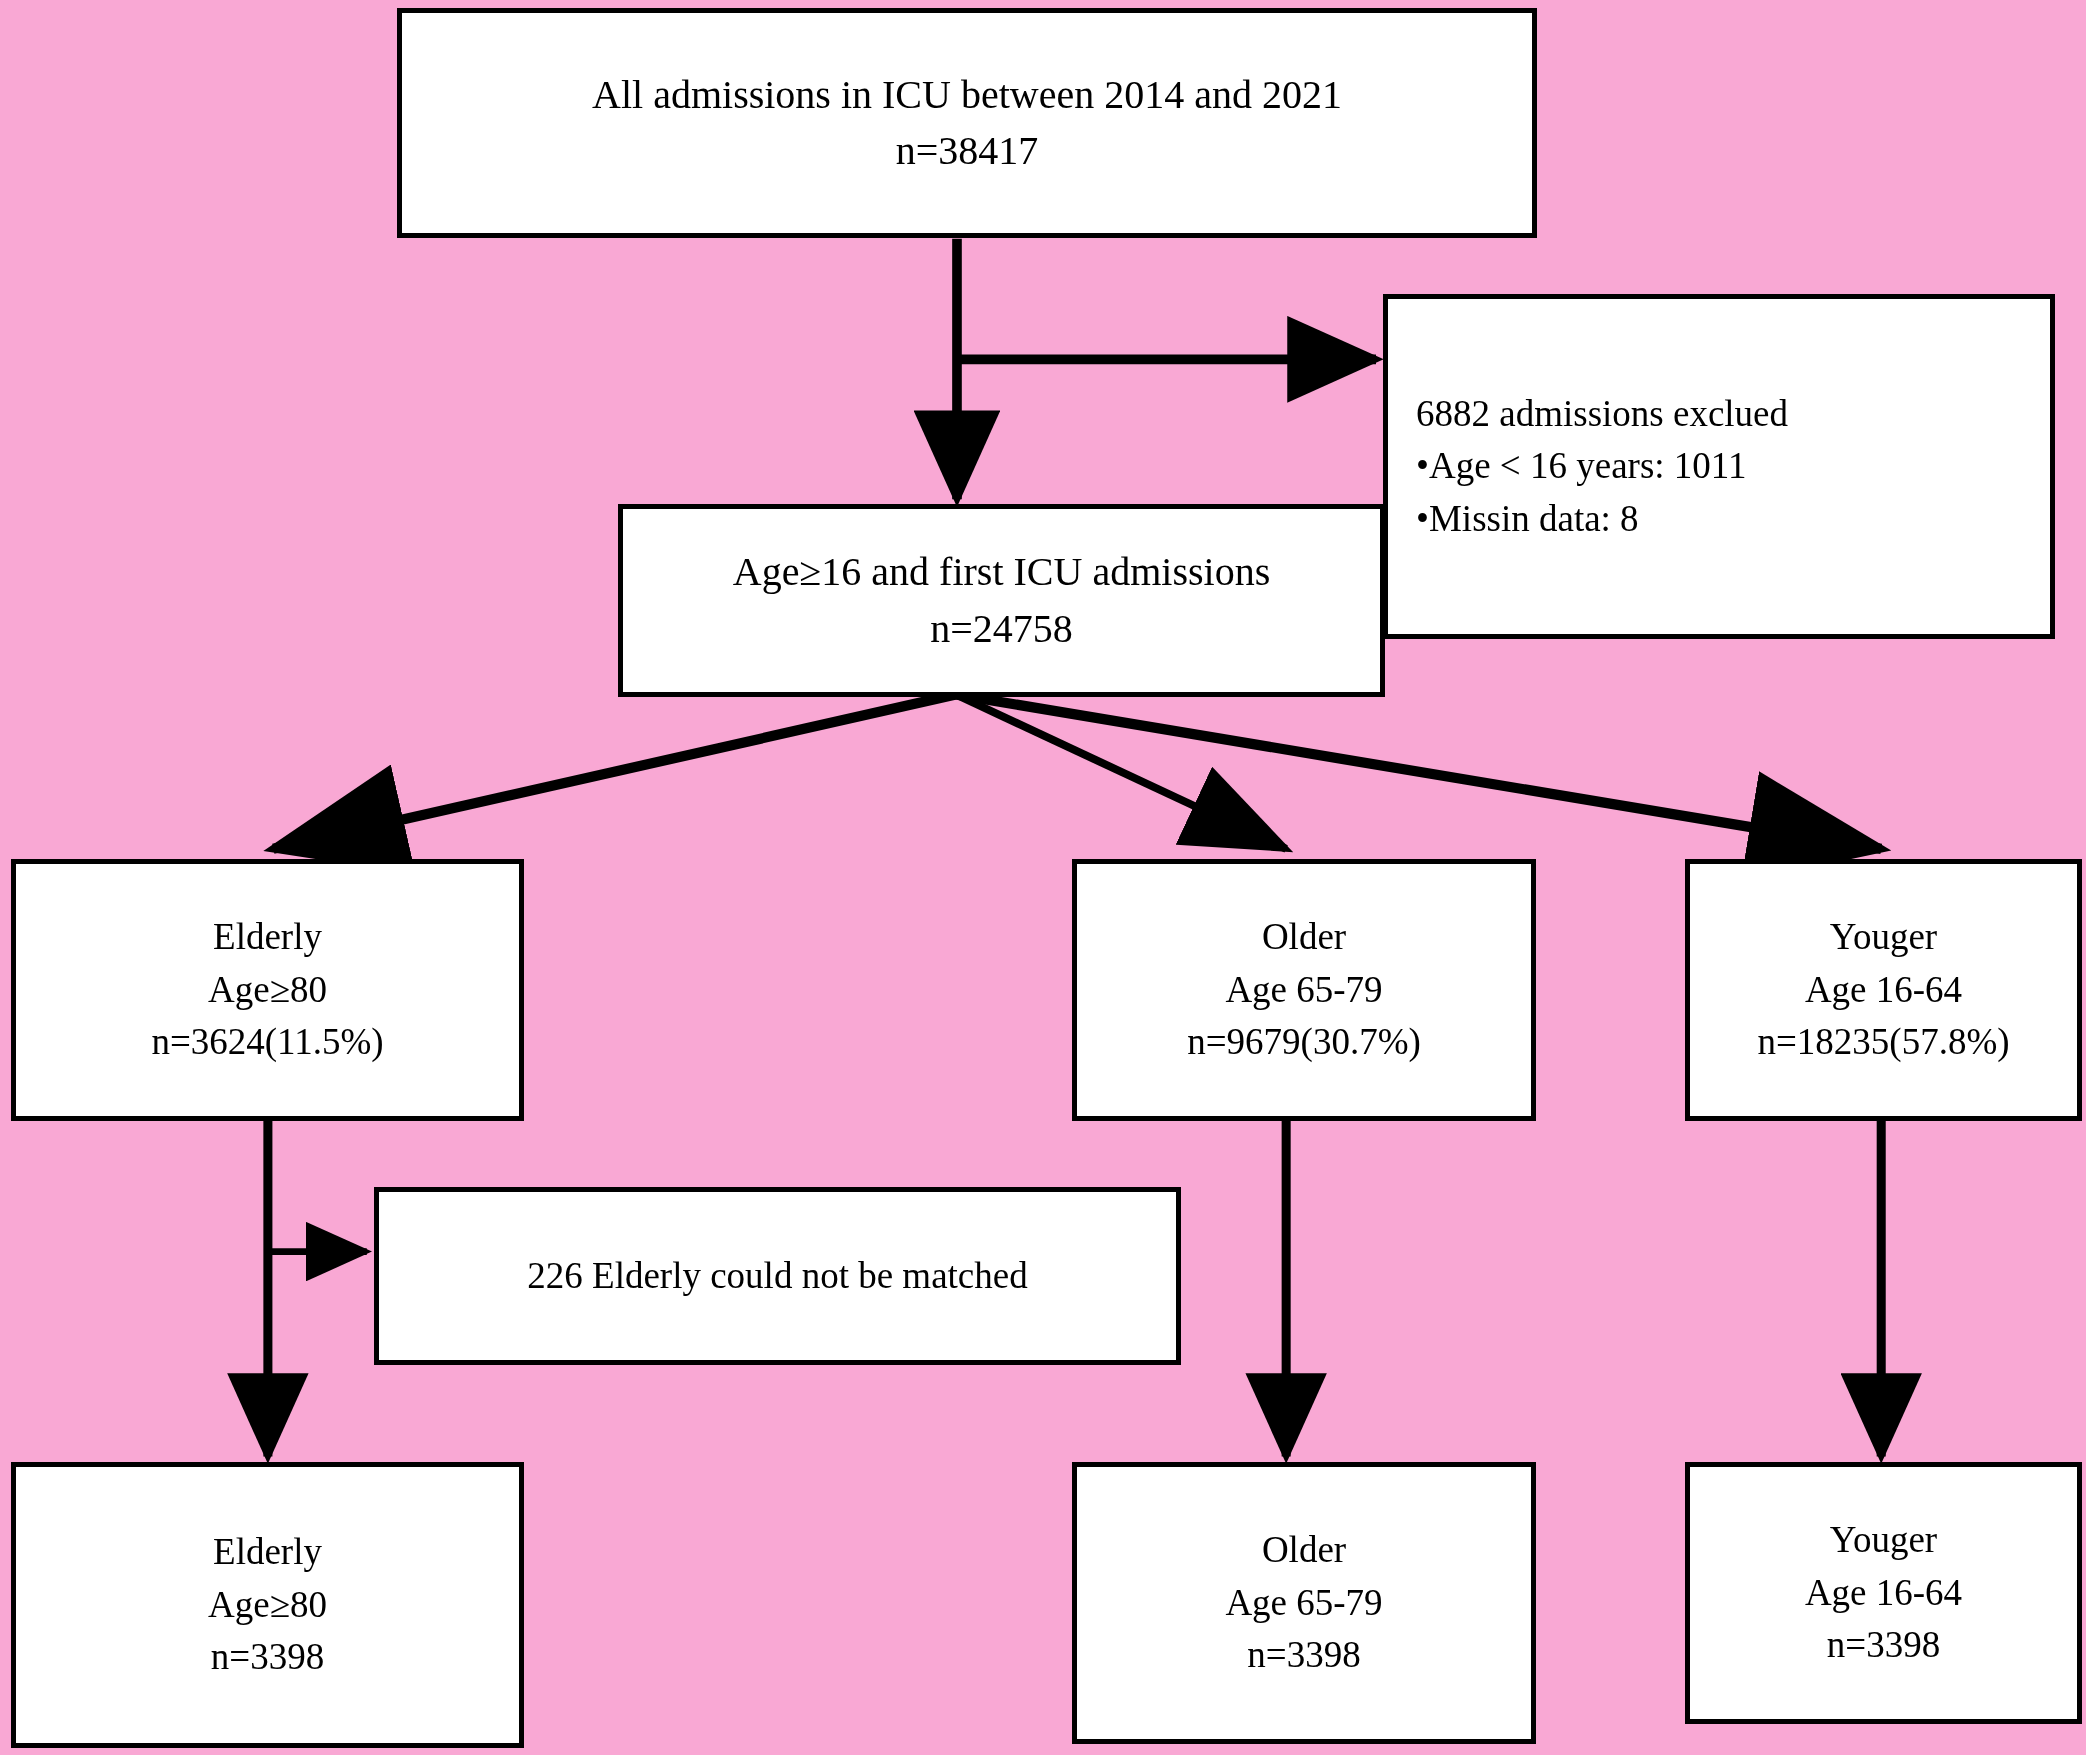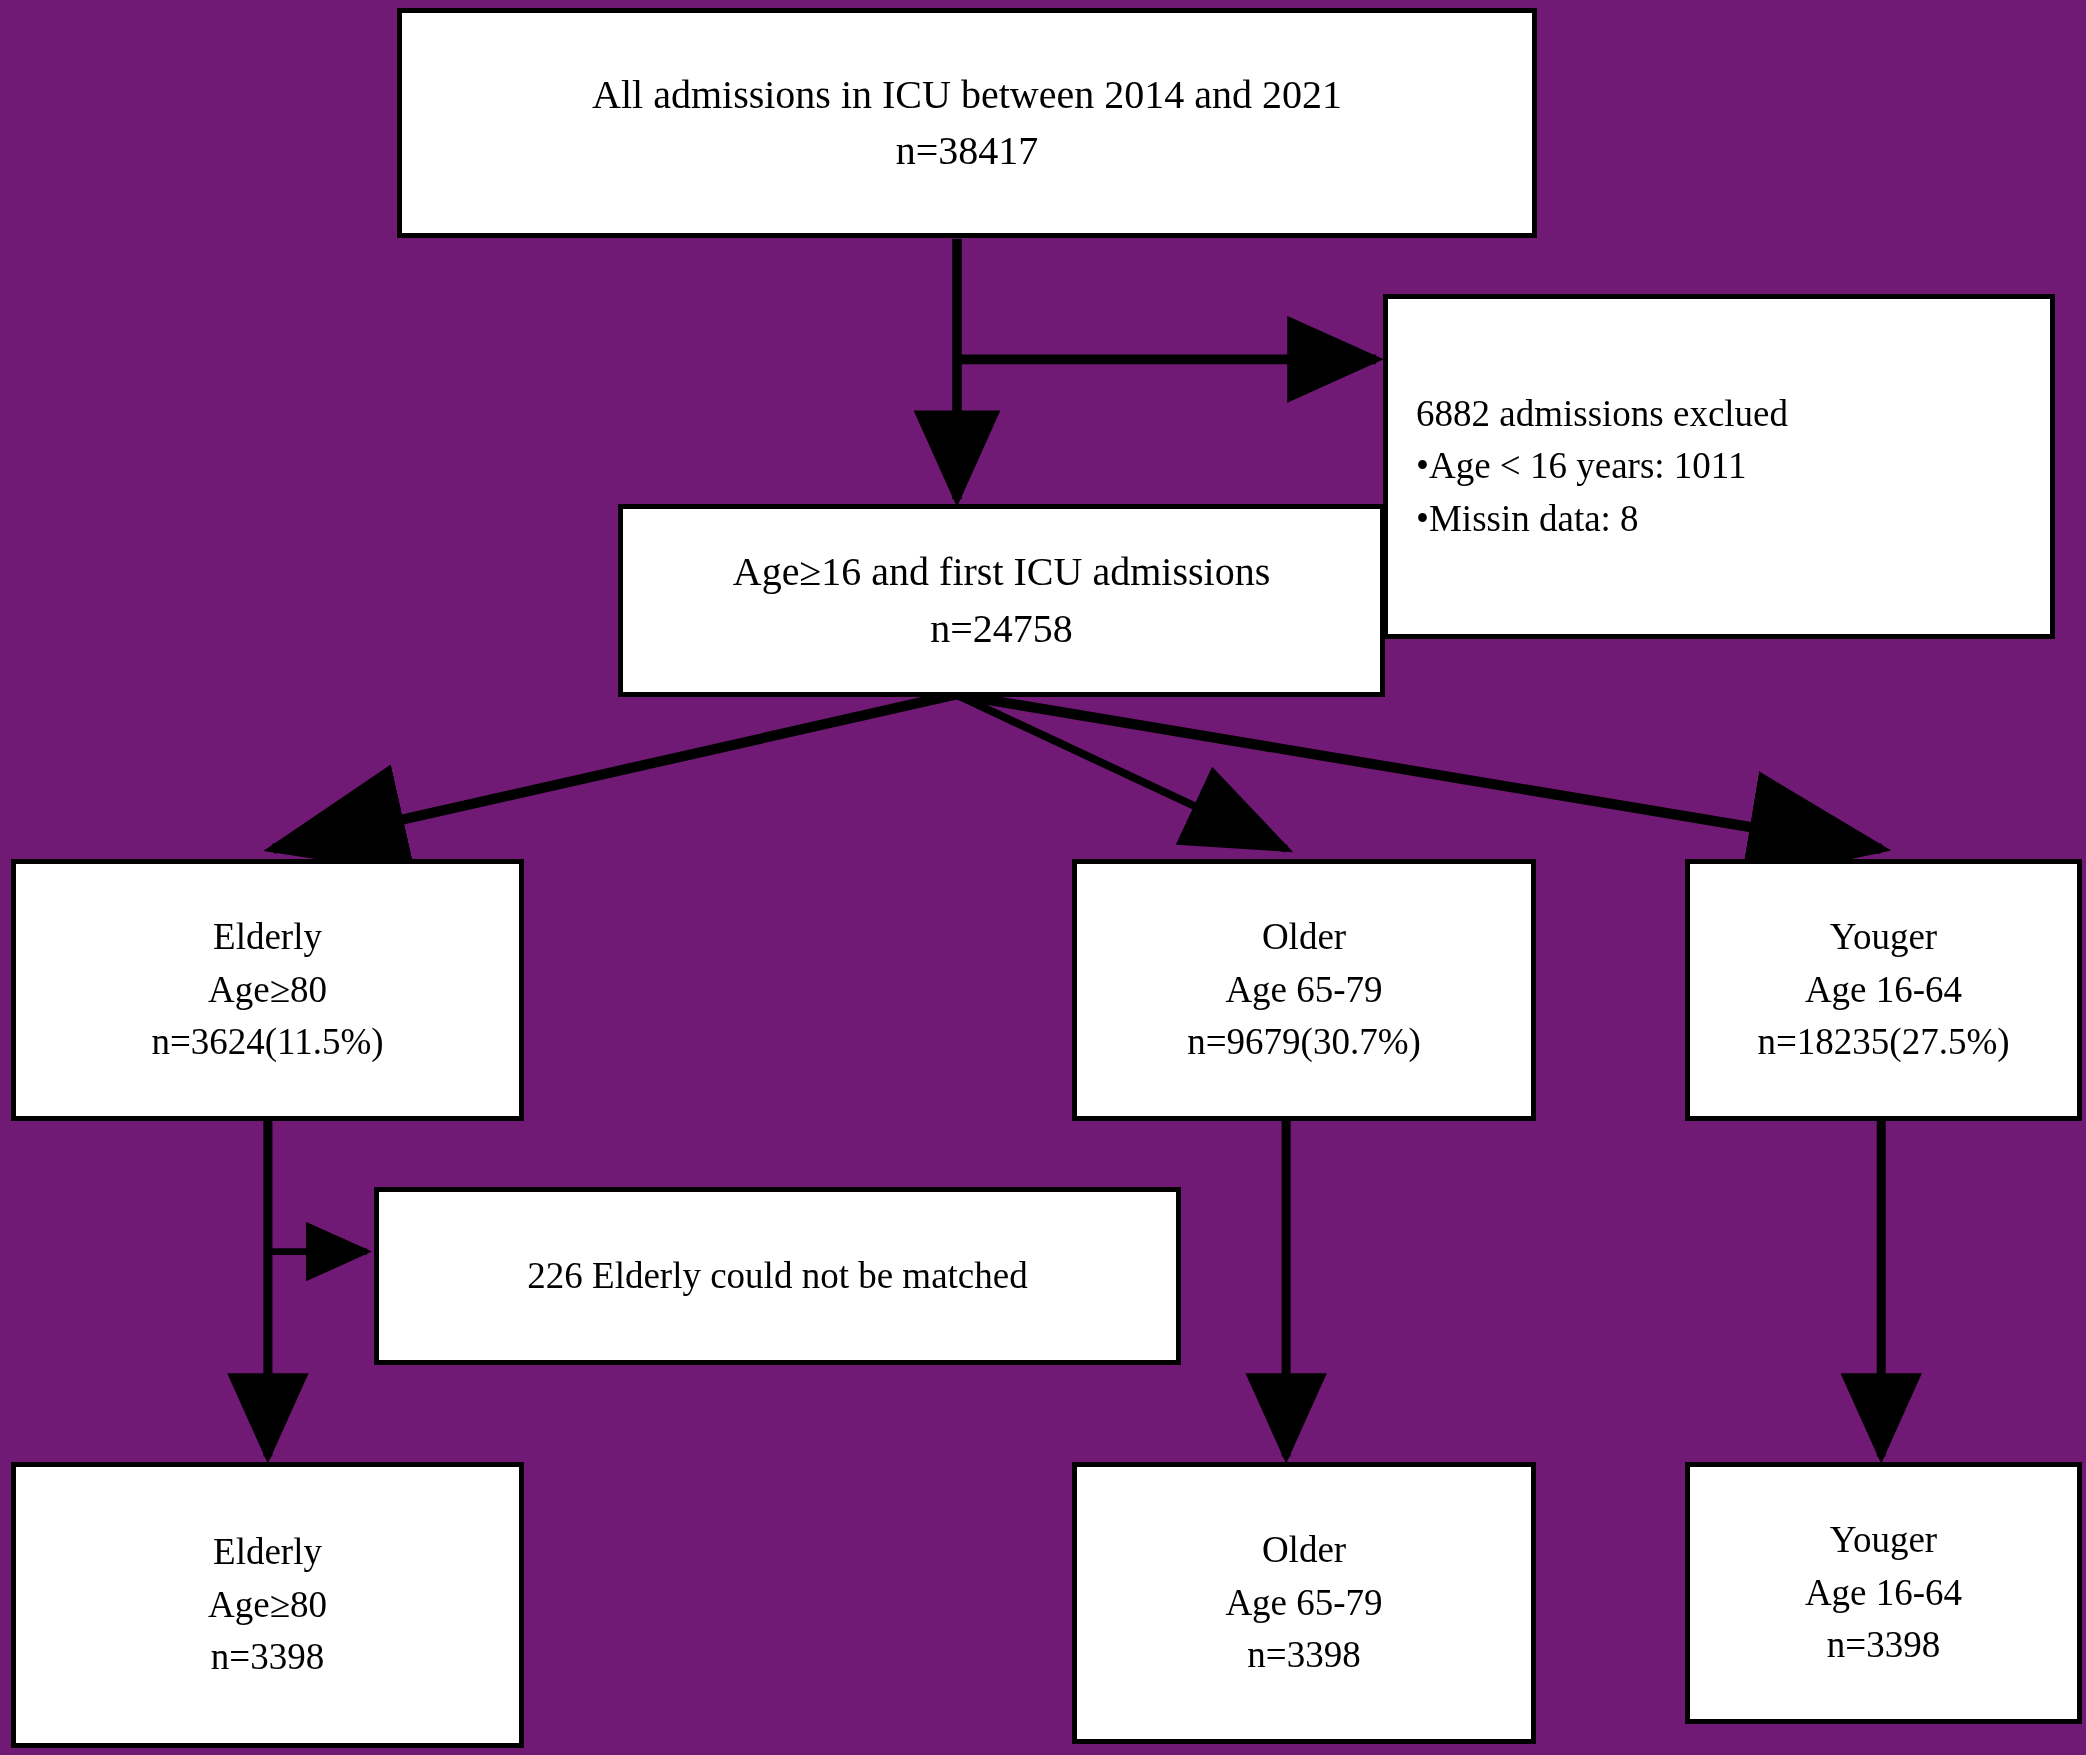--- a/index.html
+++ b/index.html
@@ -5,21 +5,21 @@
 <style>
   html, body {
     margin: 0;
     padding: 0;
     background: #ffffff;
   }
   #canvas {
     position: relative;
     width: 2087px;
     height: 1755px;
-    background: #701a75;
+    background: #f9a8d4;
     font-family: "Liberation Serif", "DejaVu Serif", serif;
     overflow: hidden;
   }
   #edges {
     position: absolute;
     left: 0;
     top: 0;
     width: 2087px;
     height: 1755px;
     pointer-events: none;
@@ -150,21 +150,21 @@
 
   <div class="node" id="node-older-pre">
     <span class="line">Older</span>
     <span class="line">Age 65-79</span>
     <span class="line">n=9679(30.7%)</span>
   </div>
 
   <div class="node" id="node-youger-pre">
     <span class="line">Youger</span>
     <span class="line">Age 16-64</span>
-    <span class="line">n=18235(27.5%)</span>
+    <span class="line">n=18235(57.8%)</span>
   </div>
 
   <div class="node" id="node-unmatched">
     <span class="line">226 Elderly could not be matched</span>
   </div>
 
   <div class="node" id="node-elderly-post">
     <span class="line">Elderly</span>
     <span class="line">Age≥80</span>
     <span class="line">n=3398</span>

